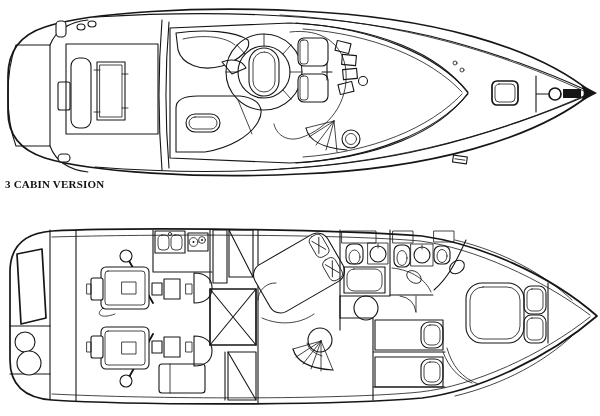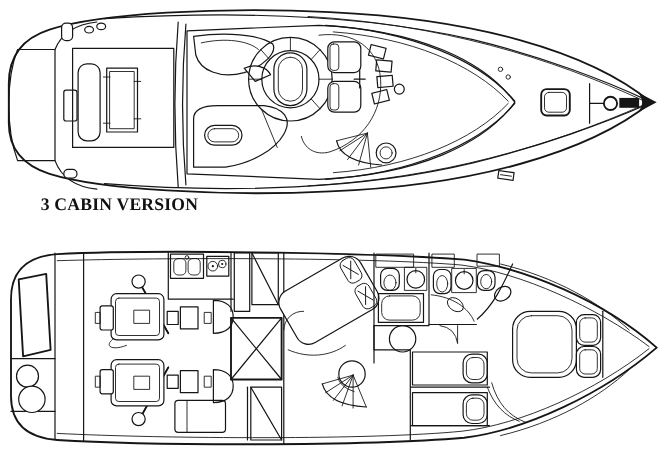--- a/index.html
+++ b/index.html
@@ -4,22 +4,22 @@
 <style>
   html,body{margin:0;padding:0;background:#fff;}
   .stage{position:relative;width:600px;height:416px;background:#fff;overflow:hidden;
          font-family:"Liberation Serif", serif;}
   .stage svg{position:absolute;left:0;top:0;}
   svg *{stroke:#161616;fill:none;stroke-width:1.1;stroke-linecap:round;stroke-linejoin:round;}
   svg .thick{stroke-width:1.7;}
   svg .thin{stroke-width:.8;}
   svg .dark{fill:#161616;stroke:none;}
   svg .wfill{fill:#fff;}
-  .caption{position:absolute;left:5px;top:178px;font-weight:bold;font-size:16px;
-           letter-spacing:.2px;color:#111;white-space:nowrap;margin-left:32px;}
+  .caption{position:absolute;left:5px;top:178px;font-weight:bold;font-size:11px;
+           letter-spacing:.2px;color:#111;white-space:nowrap;}
 </style>
 </head>
 <body>
 
 <div class="stage">
 <svg width="600" height="416" viewBox="0 0 600 416">
   <defs>
     <pattern id="hs" width="4" height="3.6" patternUnits="userSpaceOnUse">
       <path d="M0,1.8 H4" stroke="#161616" stroke-width="0.9"></path>
     </pattern>

